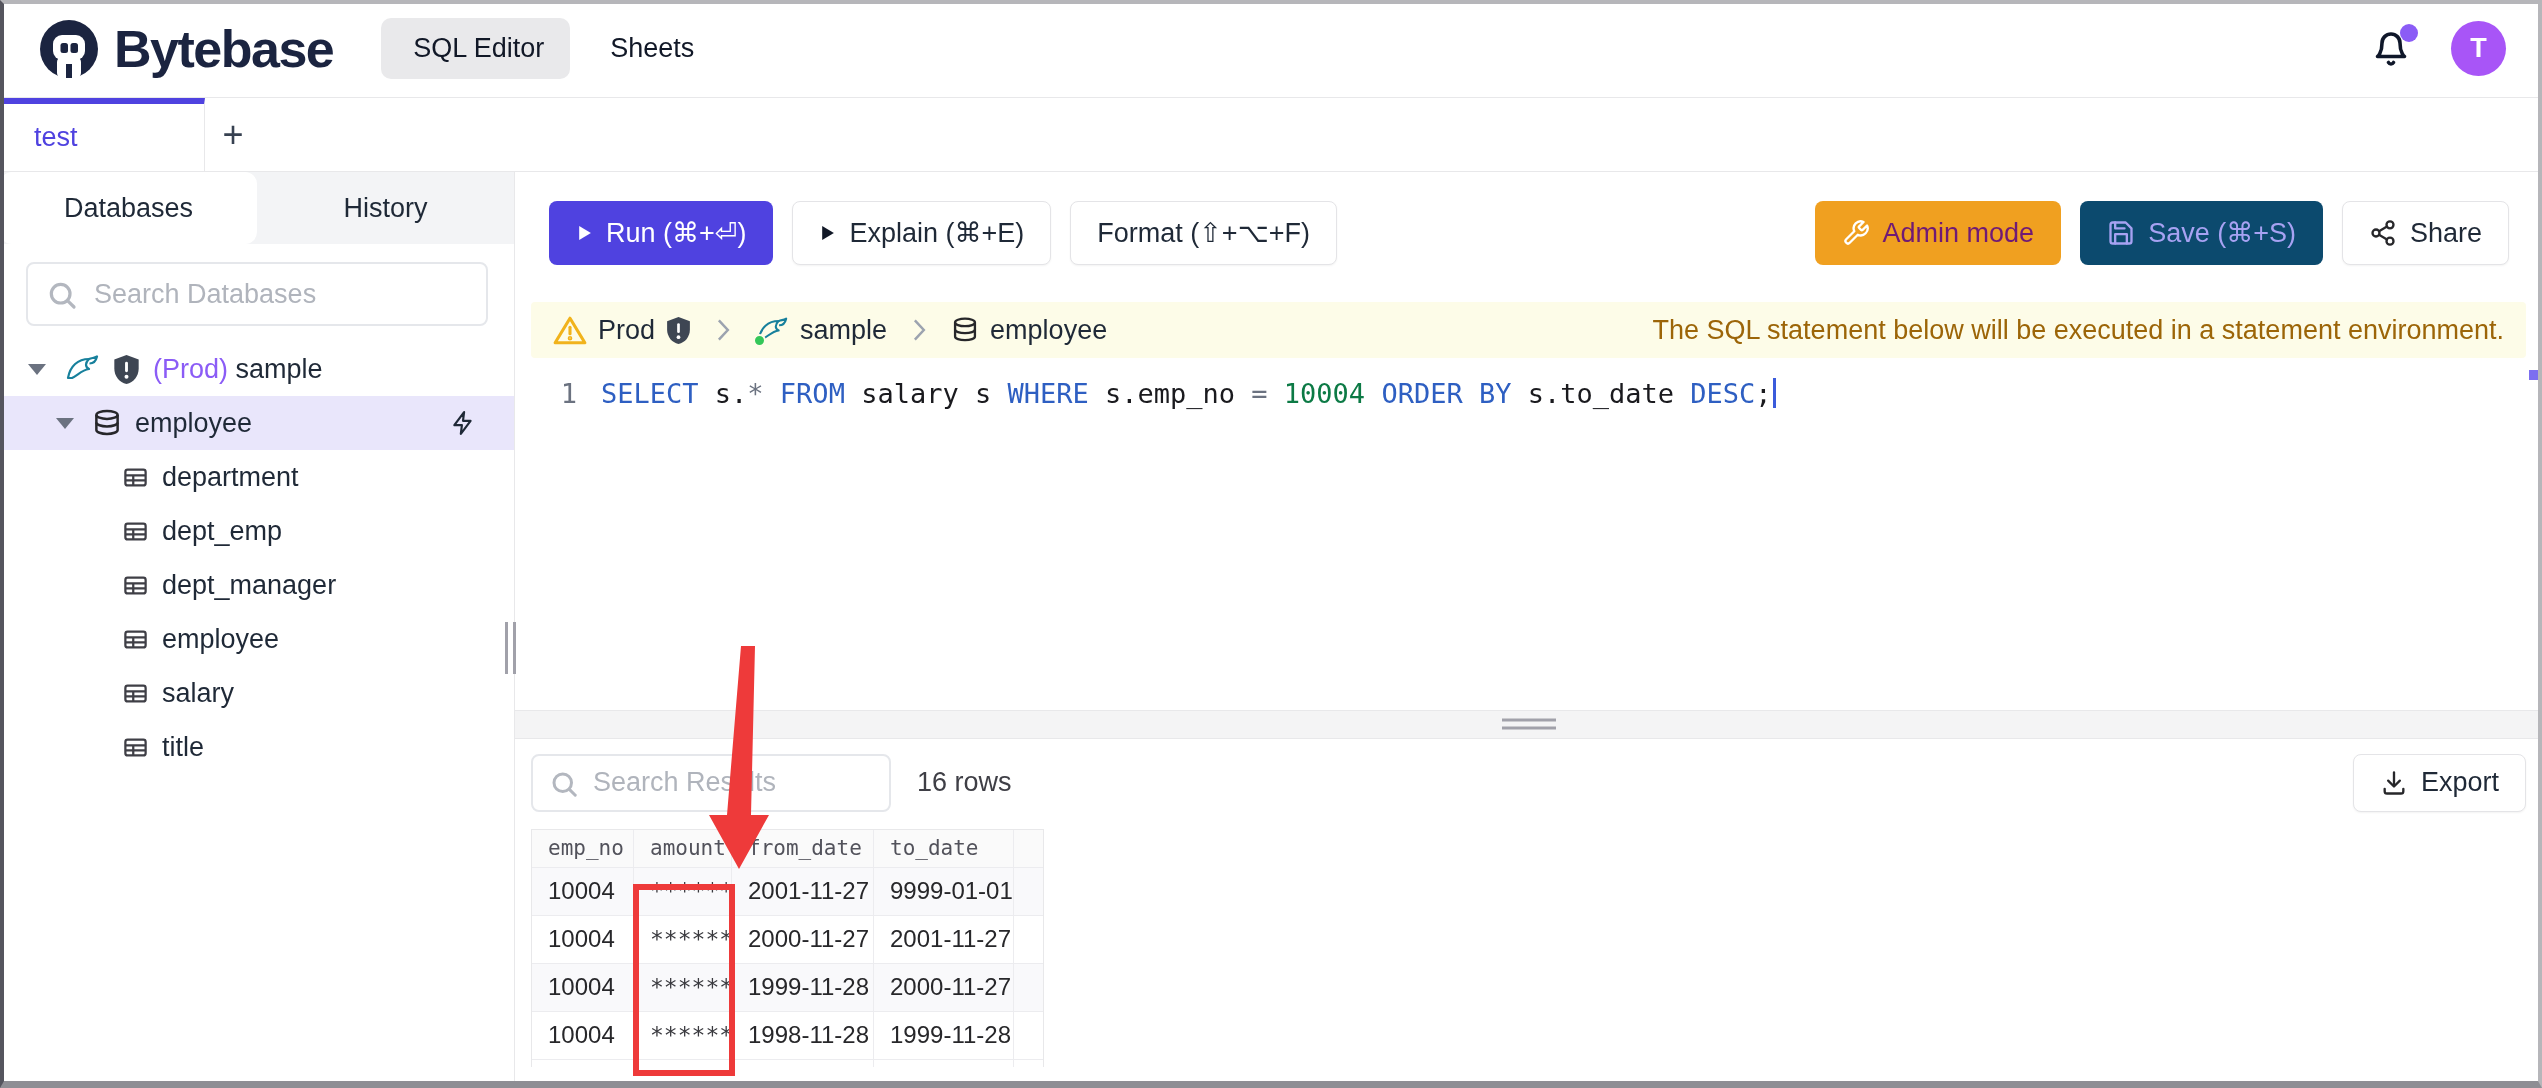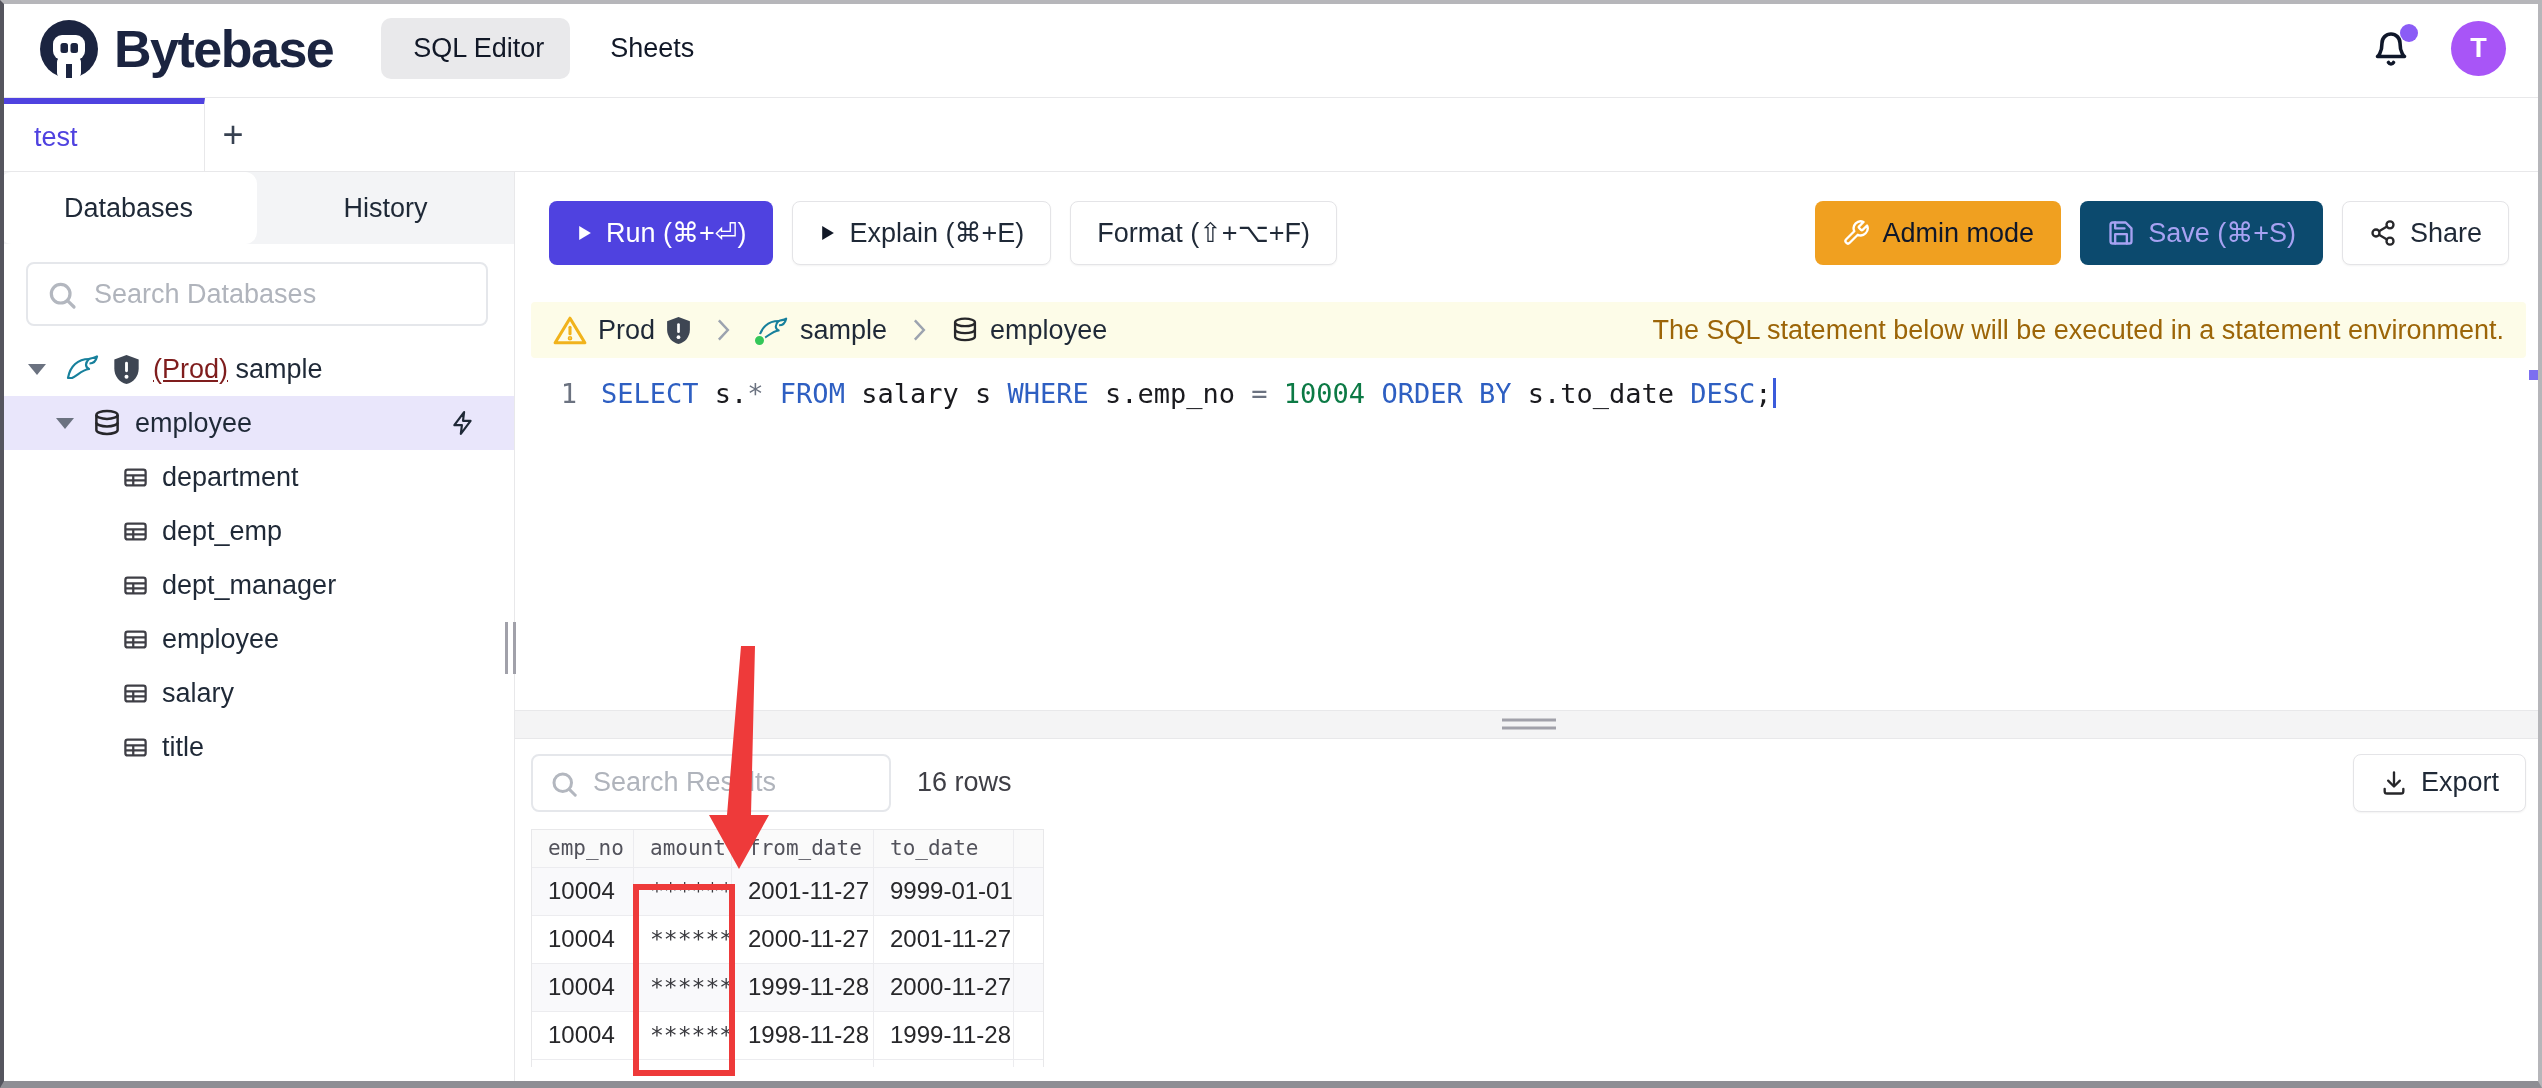--- a/index.html
+++ b/index.html
@@ -40,34 +40,34 @@
   input.search{width:100%;height:64px;border:2px solid #e5e7eb;border-radius:8px;background:#fff;
                padding:0 16px 0 66px;font-size:27px;color:#374151;outline:none;font-family:inherit;}
   input::placeholder{color:#b0b4bc;}
   .tree{margin-top:16px;font-size:27px;}
   .tree-row{height:54px;display:flex;align-items:center;position:relative;cursor:pointer;}
   .tree-row.conn{padding-left:28px;}
   .tree-row.db{padding-left:56px;background:#e9e6fb;}
   .tree-row.tbl{padding-left:122px;}
   .caret{width:0;height:0;border-left:9px solid transparent;border-right:9px solid transparent;
          border-top:11px solid #6b7280;margin-right:18px;flex:0 0 auto;}
-  .t-dim{color:#7f1d1d;text-decoration:underline;}
+  .t-dim{color:#8b5cf6;}
   .t-ic{margin-right:13px;line-height:0;flex:0 0 auto;}
   .bolt{position:absolute;right:38px;top:14px;line-height:0;}
   .side-grip{position:absolute;right:-2px;top:450px;display:flex;gap:5px;z-index:5;cursor:col-resize;}
   .side-grip span{width:3px;height:52px;background:#a1a1aa;display:block;}
 
   main{flex:1;min-width:0;display:flex;flex-direction:column;position:relative;background:#fff;}
   
   .toolbar{height:122px;display:flex;align-items:center;padding:0 33px 0 34px;gap:19px;}
   .btn{height:64px;display:inline-flex;align-items:center;gap:13px;padding:0 26px;border-radius:8px;
        font-size:27px;background:#fff;color:#1f2937;border:1px solid transparent;cursor:pointer;font-family:inherit;white-space:nowrap;}
   .btn.outline{border-color:#e4e4e7;box-shadow:0 1px 2px rgba(0,0,0,.05);}
   .btn-run{background:#4f42e0;color:#fff;}
-  .btn-admin{background:#f0a020;color:#0f172a;margin-left:auto;}
+  .btn-admin{background:#f0a020;color:#701a75;margin-left:auto;}
   .btn-save{background:#0c4a6e;color:#a7a2f2;cursor:default;}
   .ic{line-height:0;flex:0 0 auto;}
 
   
   .notice{margin:8px 16px 0;height:56px;background:#fdfce8;border-radius:4px;display:flex;
           align-items:center;padding:0 22px;font-size:27px;}
   .crumb{display:flex;align-items:center;gap:11px;}
   .crumb .sep{margin:0 14px;line-height:0;}
   .crumb-label{cursor:pointer;}
   .dolph-wrap{position:relative;line-height:0;}

